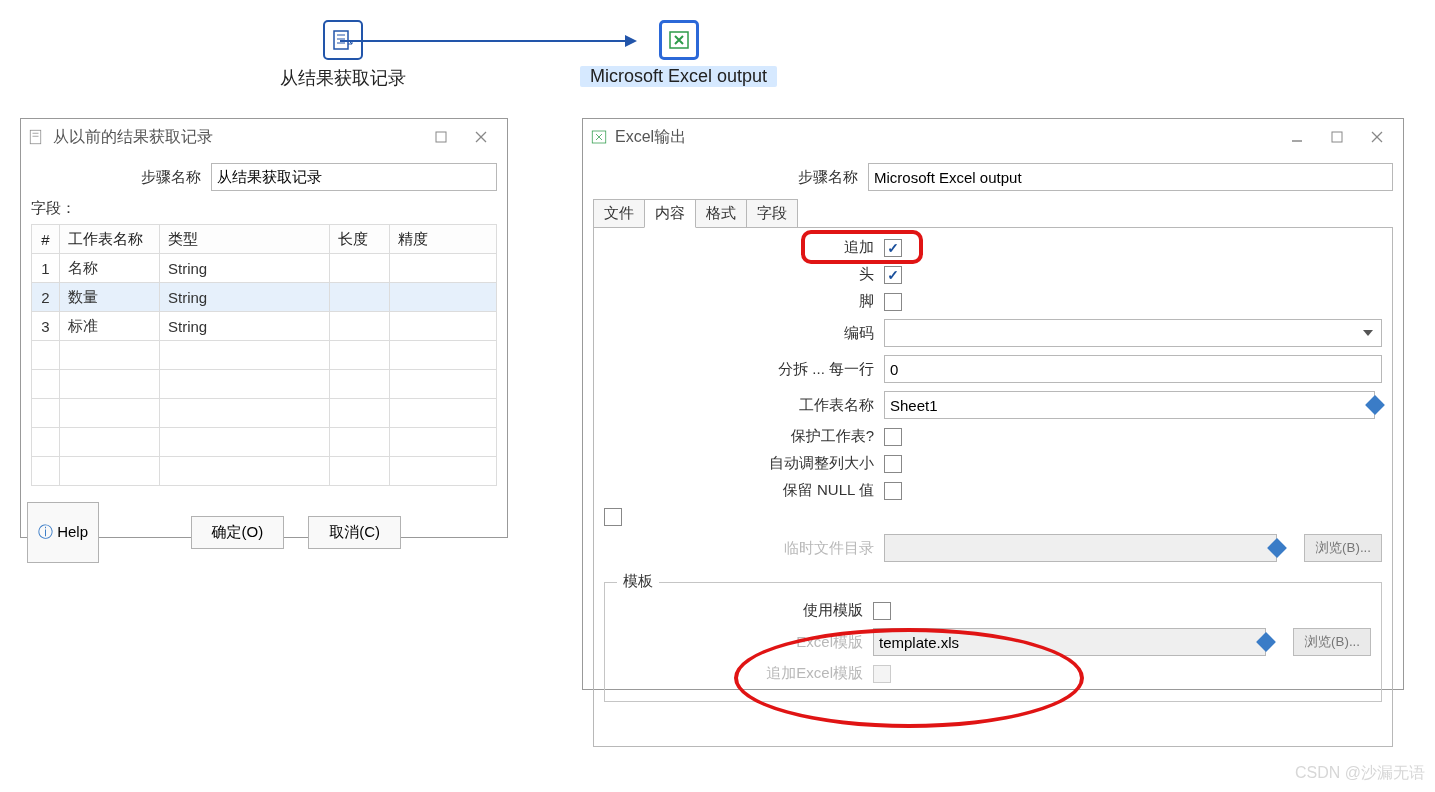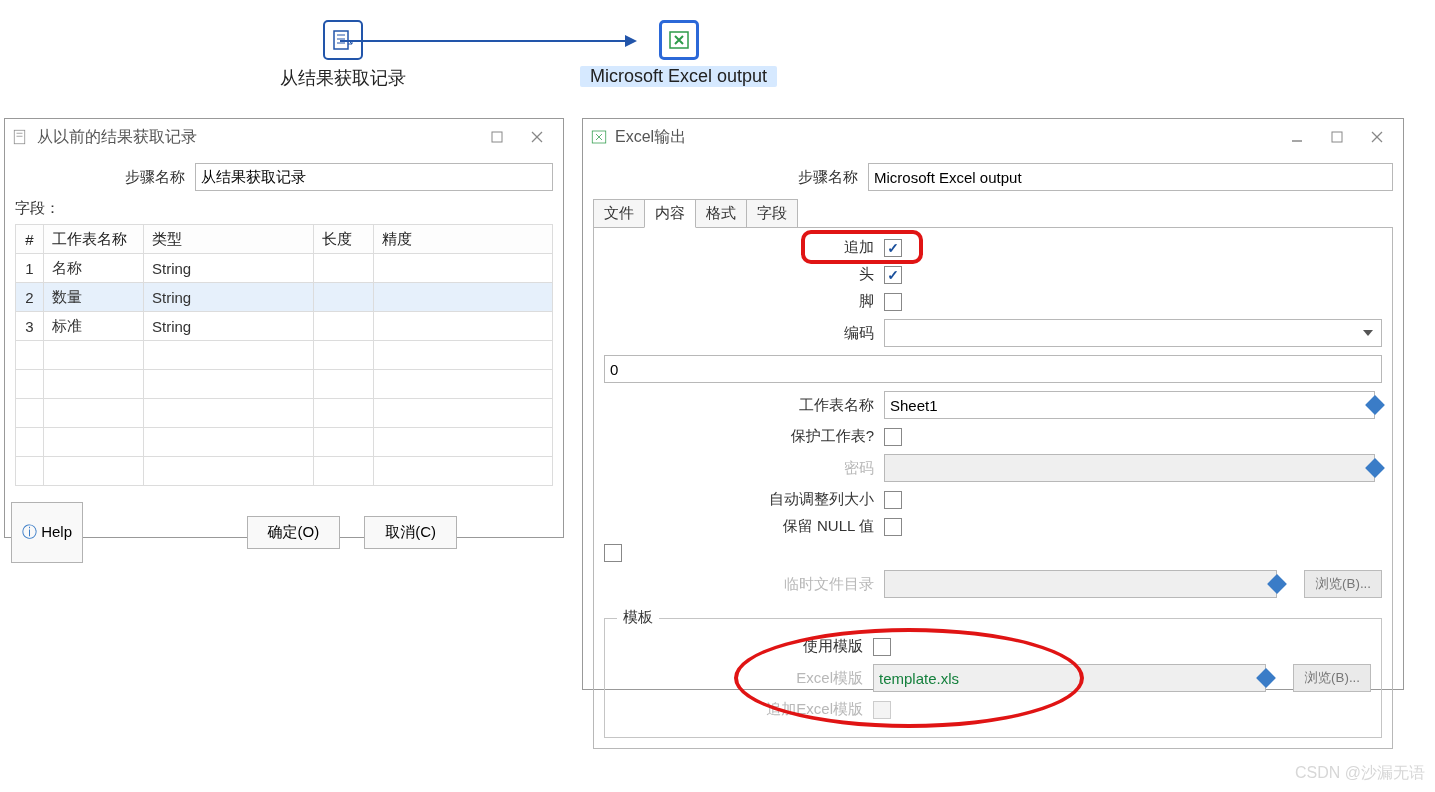--- a/index.html
+++ b/index.html
@@ -97,21 +97,21 @@
   .form-row input[type=text] {
     flex: 1;
     height: 28px;
     border: 1px solid #b8b8b8;
     padding: 0 5px;
     font-size: 15px;
     background: #fff;
   }
   .form-row input.disabled {
     background: #efefef;
-    color: #15803d;
+    color: #000000;
   }
   .form-row .diamond {
     width: 14px; height: 14px;
     background: #3a7cc7;
     transform: rotate(45deg);
     margin-left: -7px;
     position: relative;
     z-index: 2;
   }
   .checkbox {
@@ -260,21 +260,21 @@
     <div class="node-icon node-selected">
       <svg width="24" height="24" viewBox="0 0 24 24">
           <rect x="3" y="4" width="18" height="16" fill="none" stroke="#2e9b4a" stroke-width="1.5"></rect>
           <path d="M8 8 L16 16 M16 8 L8 16" stroke="#2e9b4a" stroke-width="2"></path>
         </svg>
     </div>
     <div class="node-label selected-label">Microsoft Excel output</div>
   </div>
 </div>
 
-<div class="dialog" style="left:4px; top:118px; width:560px; height:420px;">
+<div class="dialog" style="left:20px; top:118px; width:488px; height:420px;">
   <div class="titlebar">
     <span class="t-icon">
       <svg width="18" height="18" viewBox="0 0 24 24">
           <rect x="3" y="3" width="14" height="18" fill="none" stroke="#888"></rect>
           <line x1="6" y1="7" x2="14" y2="7" stroke="#888"></line>
           <line x1="6" y1="11" x2="14" y2="11" stroke="#888"></line>
         </svg>
     </span>
     <span>从以前的结果获取记录</span>
     <span class="spacer"></span>
@@ -425,35 +425,31 @@
     </div>
     <div class="form-row">
       <label class="rlabel">脚</label>
       <span class="checkbox"></span>
     </div>
     <div class="form-row">
       <label class="rlabel">编码</label>
       <div class="select"></div>
     </div>
     <div class="form-row">
+      <label class="rlabel">分拆 ... 每一行</label>
       <input type="text" value="0" style="">
     </div>
     <div class="form-row">
       <label class="rlabel">工作表名称</label>
       <input type="text" value="Sheet1" style="">
       <span class="diamond"></span>
     </div>
     <div class="form-row">
       <label class="rlabel">保护工作表?</label>
       <span class="checkbox"></span>
-    </div>
-    <div class="form-row">
-      <label class="rlabel disabled">密码</label>
-      <input type="text" class="disabled" style="">
-      <span class="diamond"></span>
     </div>
     <div class="form-row">
       <label class="rlabel">自动调整列大小</label>
       <span class="checkbox"></span>
     </div>
     <div class="form-row">
       <label class="rlabel">保留 NULL 值</label>
       <span class="checkbox"></span>
     </div>
     <div class="form-row">

